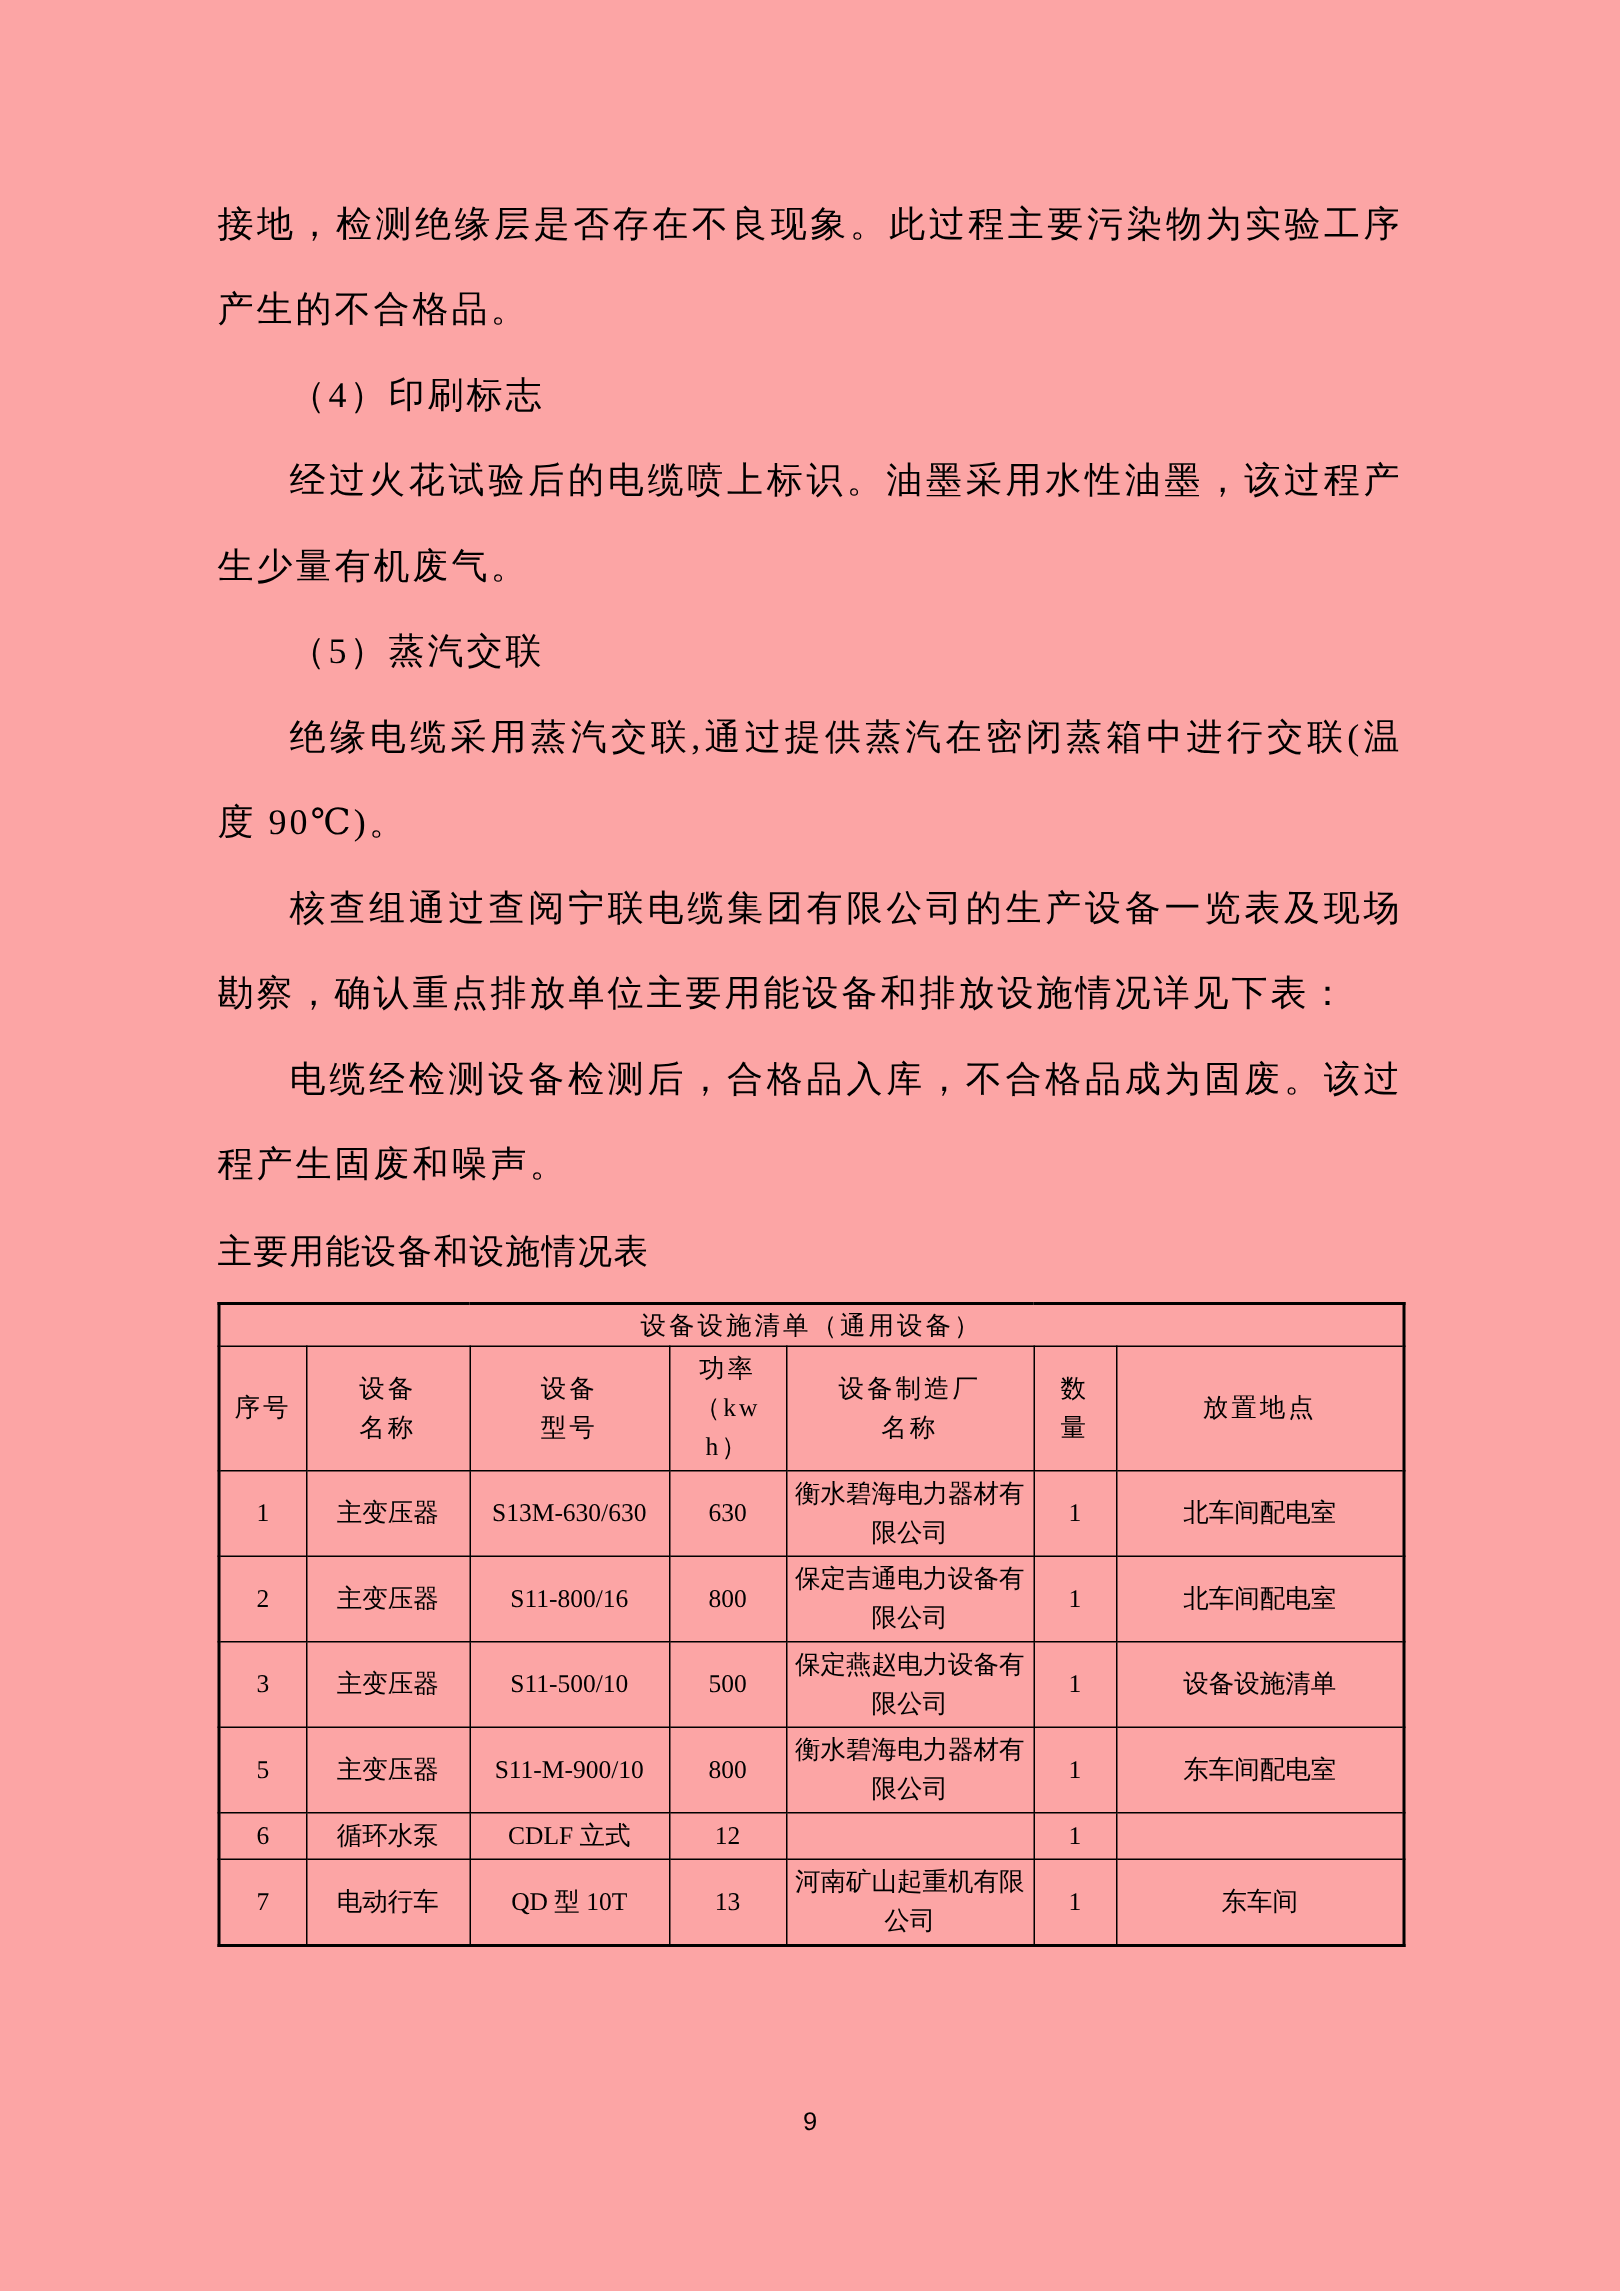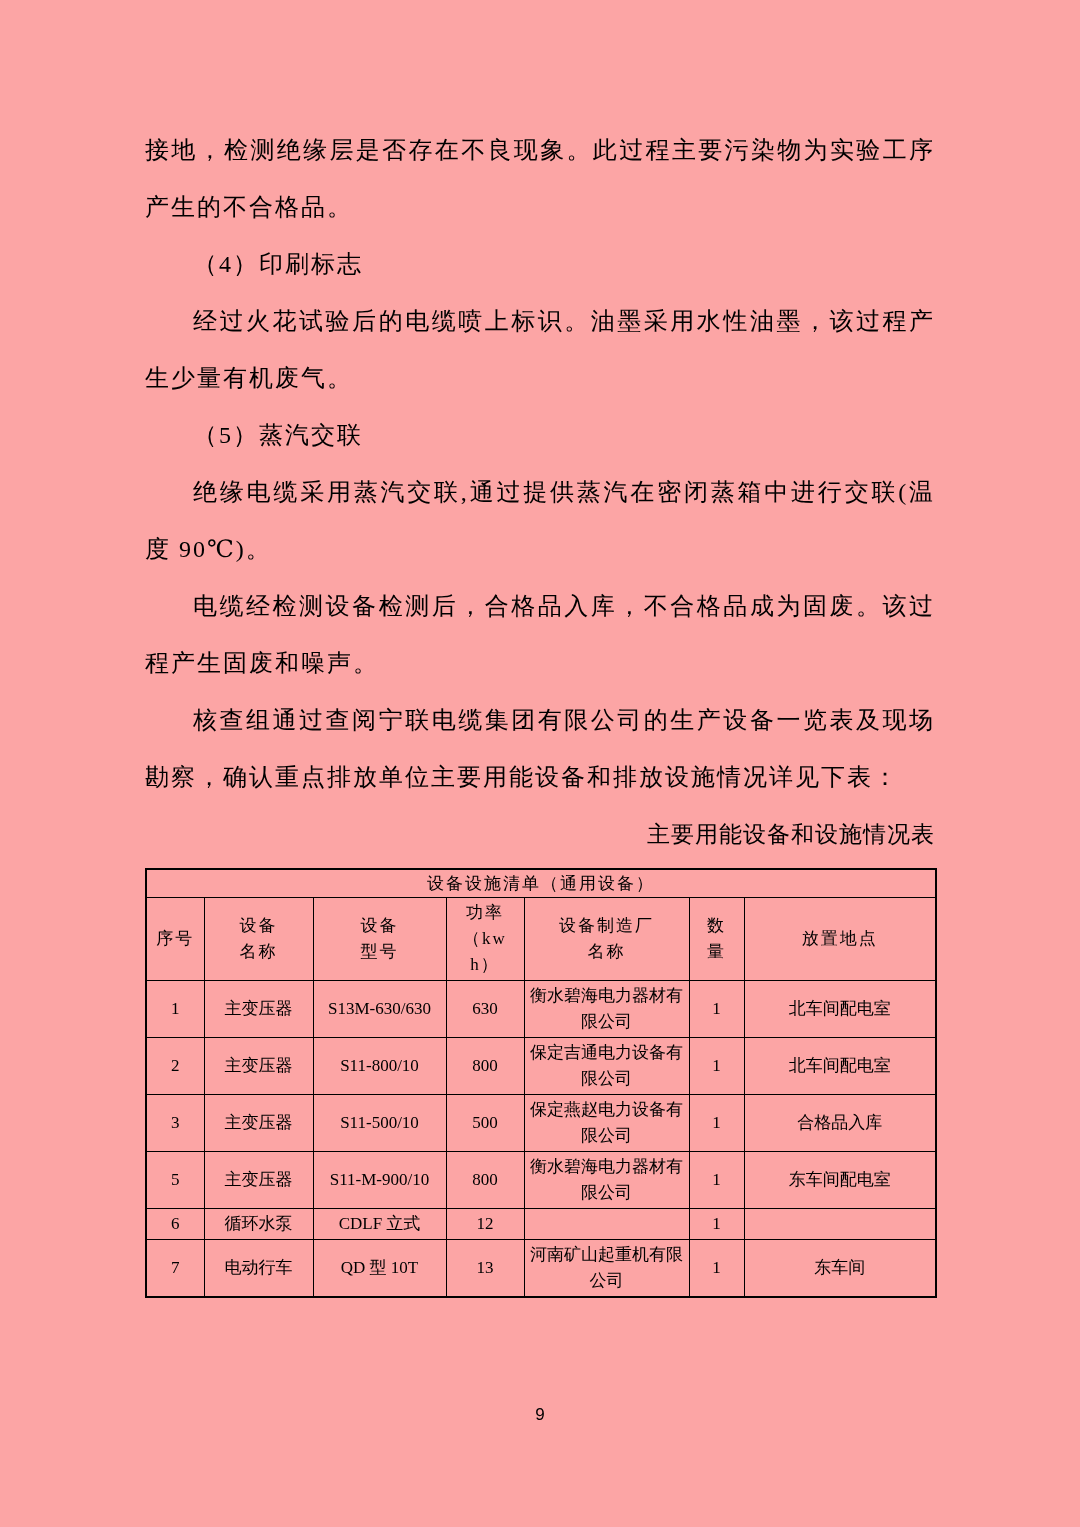--- a/index.html
+++ b/index.html
@@ -23,21 +23,21 @@
     font-size: 24px;
     line-height: 57px;
     letter-spacing: 2px;
     text-align: justify;
     text-indent: 2em;
   }
   .body-text p.no-indent { text-indent: 0; }
   .table-caption {
     font-size: 23px;
     line-height: 57px;
-    text-align: right;
+    text-align: left;
     letter-spacing: 1px;
   }
   table.equip {
     width: 790px;
     border-collapse: collapse;
     table-layout: fixed;
     margin-top: 5px;
     border: 2px solid #000;
   }
   table.equip td {
@@ -79,22 +79,22 @@
 
 <div class="page">
   <div class="content">
 
     <div class="body-text">
       <p class="no-indent">接地，检测绝缘层是否存在不良现象。此过程主要污染物为实验工序产生的不合格品。</p>
       <p>（4）印刷标志</p>
       <p>经过火花试验后的电缆喷上标识。油墨采用水性油墨，该过程产生少量有机废气。</p>
       <p>（5）蒸汽交联</p>
       <p>绝缘电缆采用蒸汽交联,通过提供蒸汽在密闭蒸箱中进行交联(温度 90℃)。</p>
+      <p>核查组通过查阅宁联电缆集团有限公司的生产设备一览表及现场勘察，确认重点排放单位主要用能设备和排放设施情况详见下表：</p>
       <p>电缆经检测设备检测后，合格品入库，不合格品成为固废。该过程产生固废和噪声。</p>
-      <p>核查组通过查阅宁联电缆集团有限公司的生产设备一览表及现场勘察，确认重点排放单位主要用能设备和排放设施情况详见下表：</p>
     </div>
 
     <div class="table-caption">主要用能设备和设施情况表</div>
 
     <table class="equip">
       <colgroup>
         <col style="width:58px">
         <col style="width:109px">
         <col style="width:133px">
         <col style="width:78px">
@@ -125,34 +125,34 @@
         <td>主变压器</td>
         <td>S13M-630/630</td>
         <td>630</td>
         <td>衡水碧海电力器材有限公司</td>
         <td>1</td>
         <td>北车间配电室</td>
       </tr>
       <tr class="data-row">
         <td>2</td>
         <td>主变压器</td>
-        <td>S11-800/10</td>
+        <td>S11-800/16</td>
         <td>800</td>
         <td>保定吉通电力设备有限公司</td>
         <td>1</td>
         <td>北车间配电室</td>
       </tr>
       <tr class="data-row">
         <td>3</td>
         <td>主变压器</td>
         <td>S11-500/10</td>
         <td>500</td>
         <td>保定燕赵电力设备有限公司</td>
         <td>1</td>
-        <td>合格品入库</td>
+        <td>设备设施清单</td>
       </tr>
       <tr class="data-row">
         <td>5</td>
         <td>主变压器</td>
         <td>S11-M-900/10</td>
         <td>800</td>
         <td>衡水碧海电力器材有限公司</td>
         <td>1</td>
         <td>东车间配电室</td>
       </tr>

